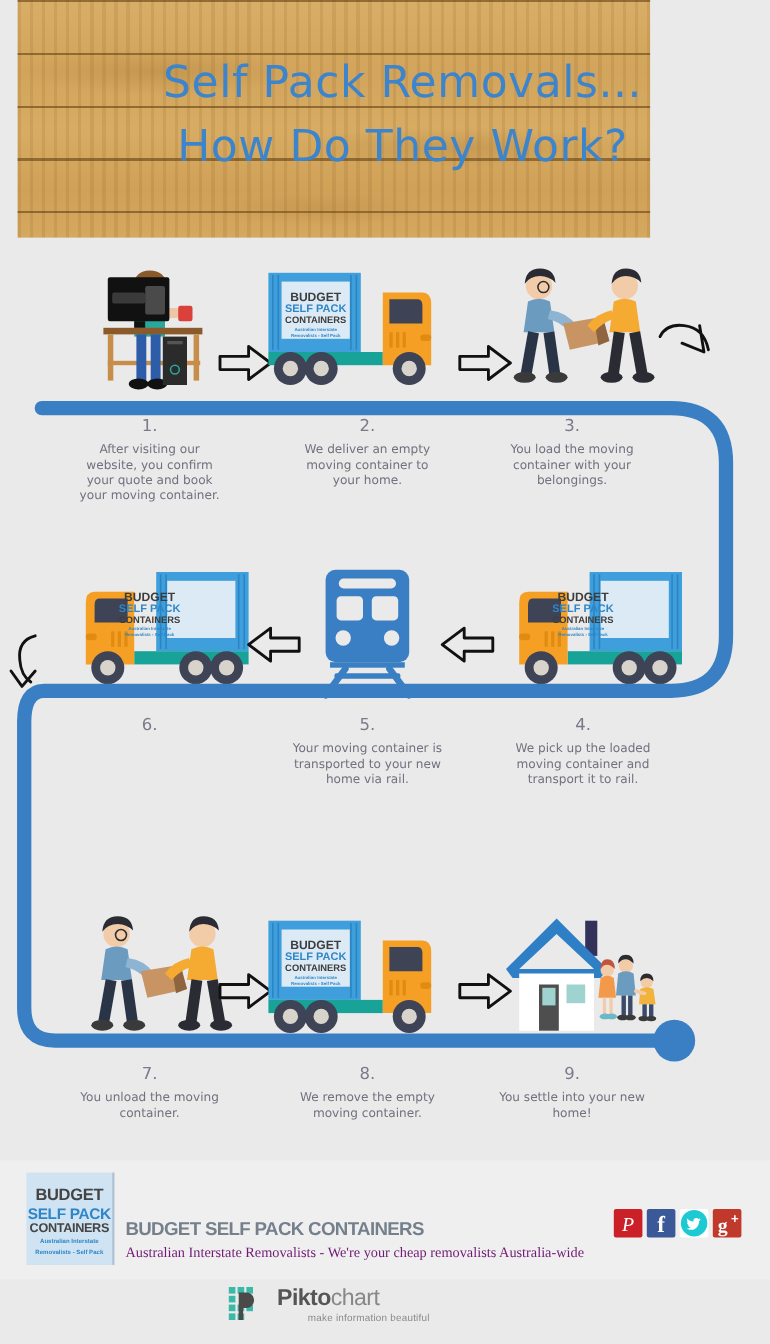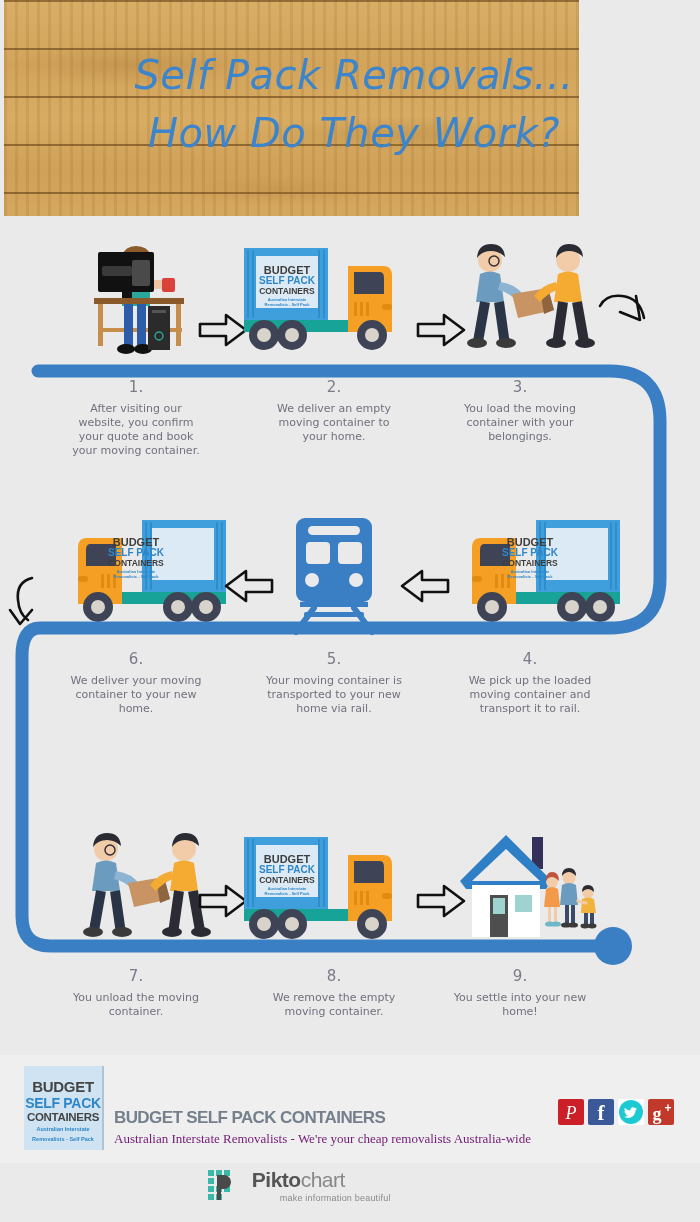--- a/index.html
+++ b/index.html
@@ -6,31 +6,30 @@
   body {
     width: 700px; height: 1222px;
     font-family: "Liberation Sans", sans-serif;
     background: #EAEAEA;
     overflow: hidden;
     position: relative;
   }
 
   
   #header {
-    position: absolute; left: 4px; top: 0; width: 575px; height: 216px;
+    position: absolute; left: 16px; top: 0; width: 575px; height: 216px;
     background:
       repeating-linear-gradient(180deg,
         rgba(90,55,15,0.55) 0px, rgba(90,55,15,0.55) 2px,
         rgba(0,0,0,0) 2px, rgba(0,0,0,0) 48px),
       repeating-linear-gradient(90deg,
         rgba(150,105,45,0.18) 0px, rgba(150,105,45,0.18) 3px,
         rgba(215,170,100,0.10) 3px, rgba(215,170,100,0.10) 11px),
       linear-gradient(180deg,#D9AE66 0%, #D2A45B 30%, #D8AC63 55%, #CFA056 80%, #D5A85F 100%);
     overflow: hidden;
-    font-style: italic;
   }
   #header::after{
     content:""; position:absolute; inset:0;
     background:
       radial-gradient(ellipse 180px 30px at 22% 30%, rgba(160,115,50,.28), rgba(0,0,0,0) 70%),
       radial-gradient(ellipse 220px 26px at 70% 62%, rgba(160,115,50,.25), rgba(0,0,0,0) 70%),
       radial-gradient(ellipse 140px 22px at 48% 88%, rgba(160,115,50,.22), rgba(0,0,0,0) 70%);
     pointer-events:none;
   }
   #title-wrap {
@@ -271,21 +270,20 @@
             <circle cx="138" cy="99" r="7" fill="#D8D4CB"></circle>
         </g>
         <text x="100" y="38" font-size="11" font-weight="bold" fill="#3D3D3D" text-anchor="middle" font-family="Liberation Sans, sans-serif">BUDGET</text>
         <text x="100" y="48" font-size="10" font-weight="bold" fill="#2E86C8" text-anchor="middle" font-family="Liberation Sans, sans-serif">SELF PACK</text>
         <text x="100" y="58" font-size="8.5" font-weight="bold" fill="#3D3D3D" text-anchor="middle" font-family="Liberation Sans, sans-serif">CONTAINERS</text>
         <text x="100" y="65" font-size="4" font-weight="bold" fill="#2E86C8" text-anchor="middle" font-family="Liberation Sans, sans-serif">Australian Interstate</text>
         <text x="100" y="70" font-size="4" font-weight="bold" fill="#2E86C8" text-anchor="middle" font-family="Liberation Sans, sans-serif">Removalists - Self Pack</text>
       </svg>
     </div>
     <div class="step-num">6.</div>
-    <div class="step-text">We deliver your moving container to your new home.</div>
   </div>
 
   <svg class="arrow" style="left:222px;top:58px;" viewBox="0 0 54 40">
     <path d="M50 14 L24 14 L24 5 L4 20 L24 35 L24 26 L50 26 Z" fill="none" stroke="#111" stroke-width="2.6" stroke-linejoin="round"></path>
   </svg>
 
   <div class="cell" style="left:234px;">
     <div class="art">
       <svg viewBox="0 0 200 130" width="200" height="130">
         <rect x="62" y="10" width="76" height="84" rx="9" fill="#3A7FC4"></rect>

